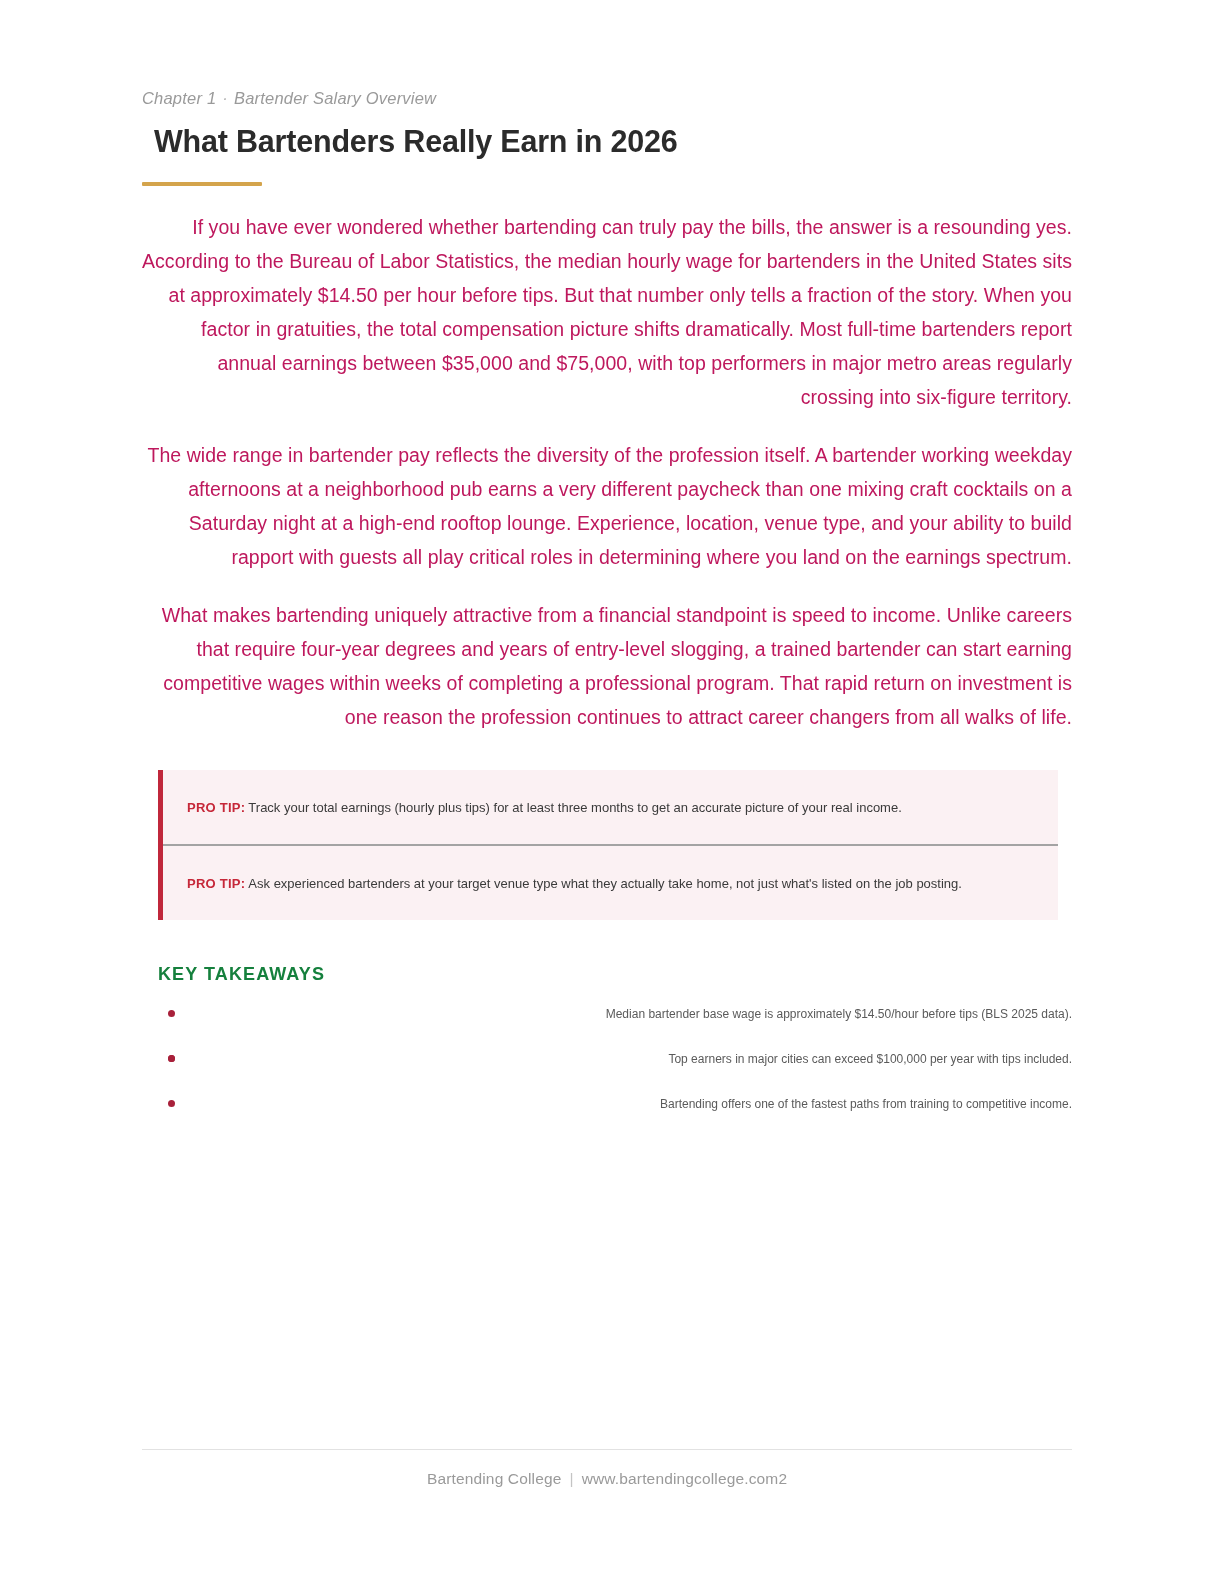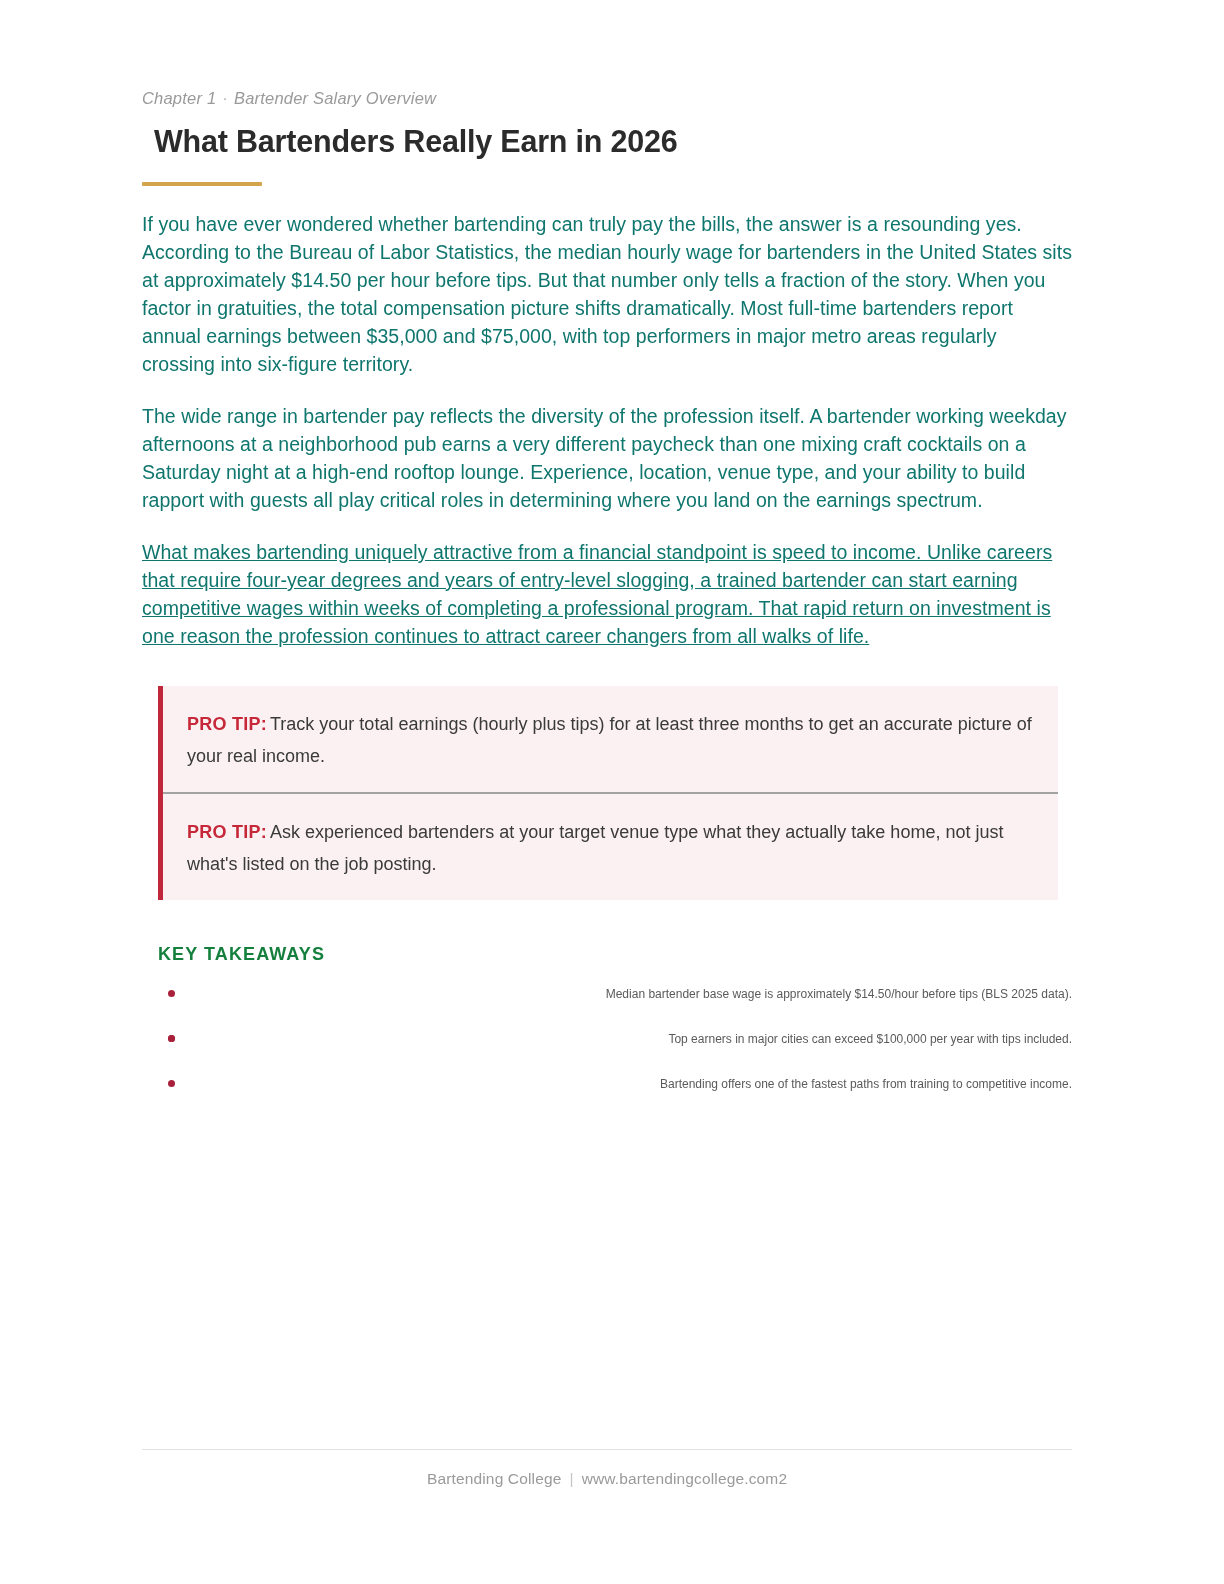--- a/index.html
+++ b/index.html
@@ -61,47 +61,47 @@
     height: 4px;
     background: #d6a githubfallback;
     background: #d4a44c;
     margin: 22px 0 24px 0;
     border-radius: 1px;
   }
 
   
   .para {
     font-size: 19.5px;
-    line-height: 28px;
-    color: #0f766e;
+    line-height: 34px;
+    color: #be185d;
     margin: 0 0 24px 0;
-    text-align: left;
+    text-align: right;
     letter-spacing: 0.05px;
   }
-  .para:last-of-type { margin-bottom: 0; text-decoration: underline; }
+  .para:last-of-type { margin-bottom: 0; }
 
   
   .callout {
     margin-top: 36px;
     margin-left: 16px;
     width: 900px;
     box-sizing: border-box;
     background: #fbf1f3;
     border-left: 5px solid #c0273b;
     position: relative;
   }
   .callout-item {
     padding: 22px 26px 20px 24px;
     box-sizing: border-box;
   }
   .callout-item + .callout-item {
     border-top: 2px solid #a3a3a3;
   }
   .callout-text {
-    font-size: 18px;
+    font-size: 13px;
     line-height: 32px;
     color: #3a3a3a;
     margin: 0;
   }
   .tip-label {
     color: #c62839;
     font-weight: bold;
     letter-spacing: 0.25px;
     margin-right: 3px;
   }

